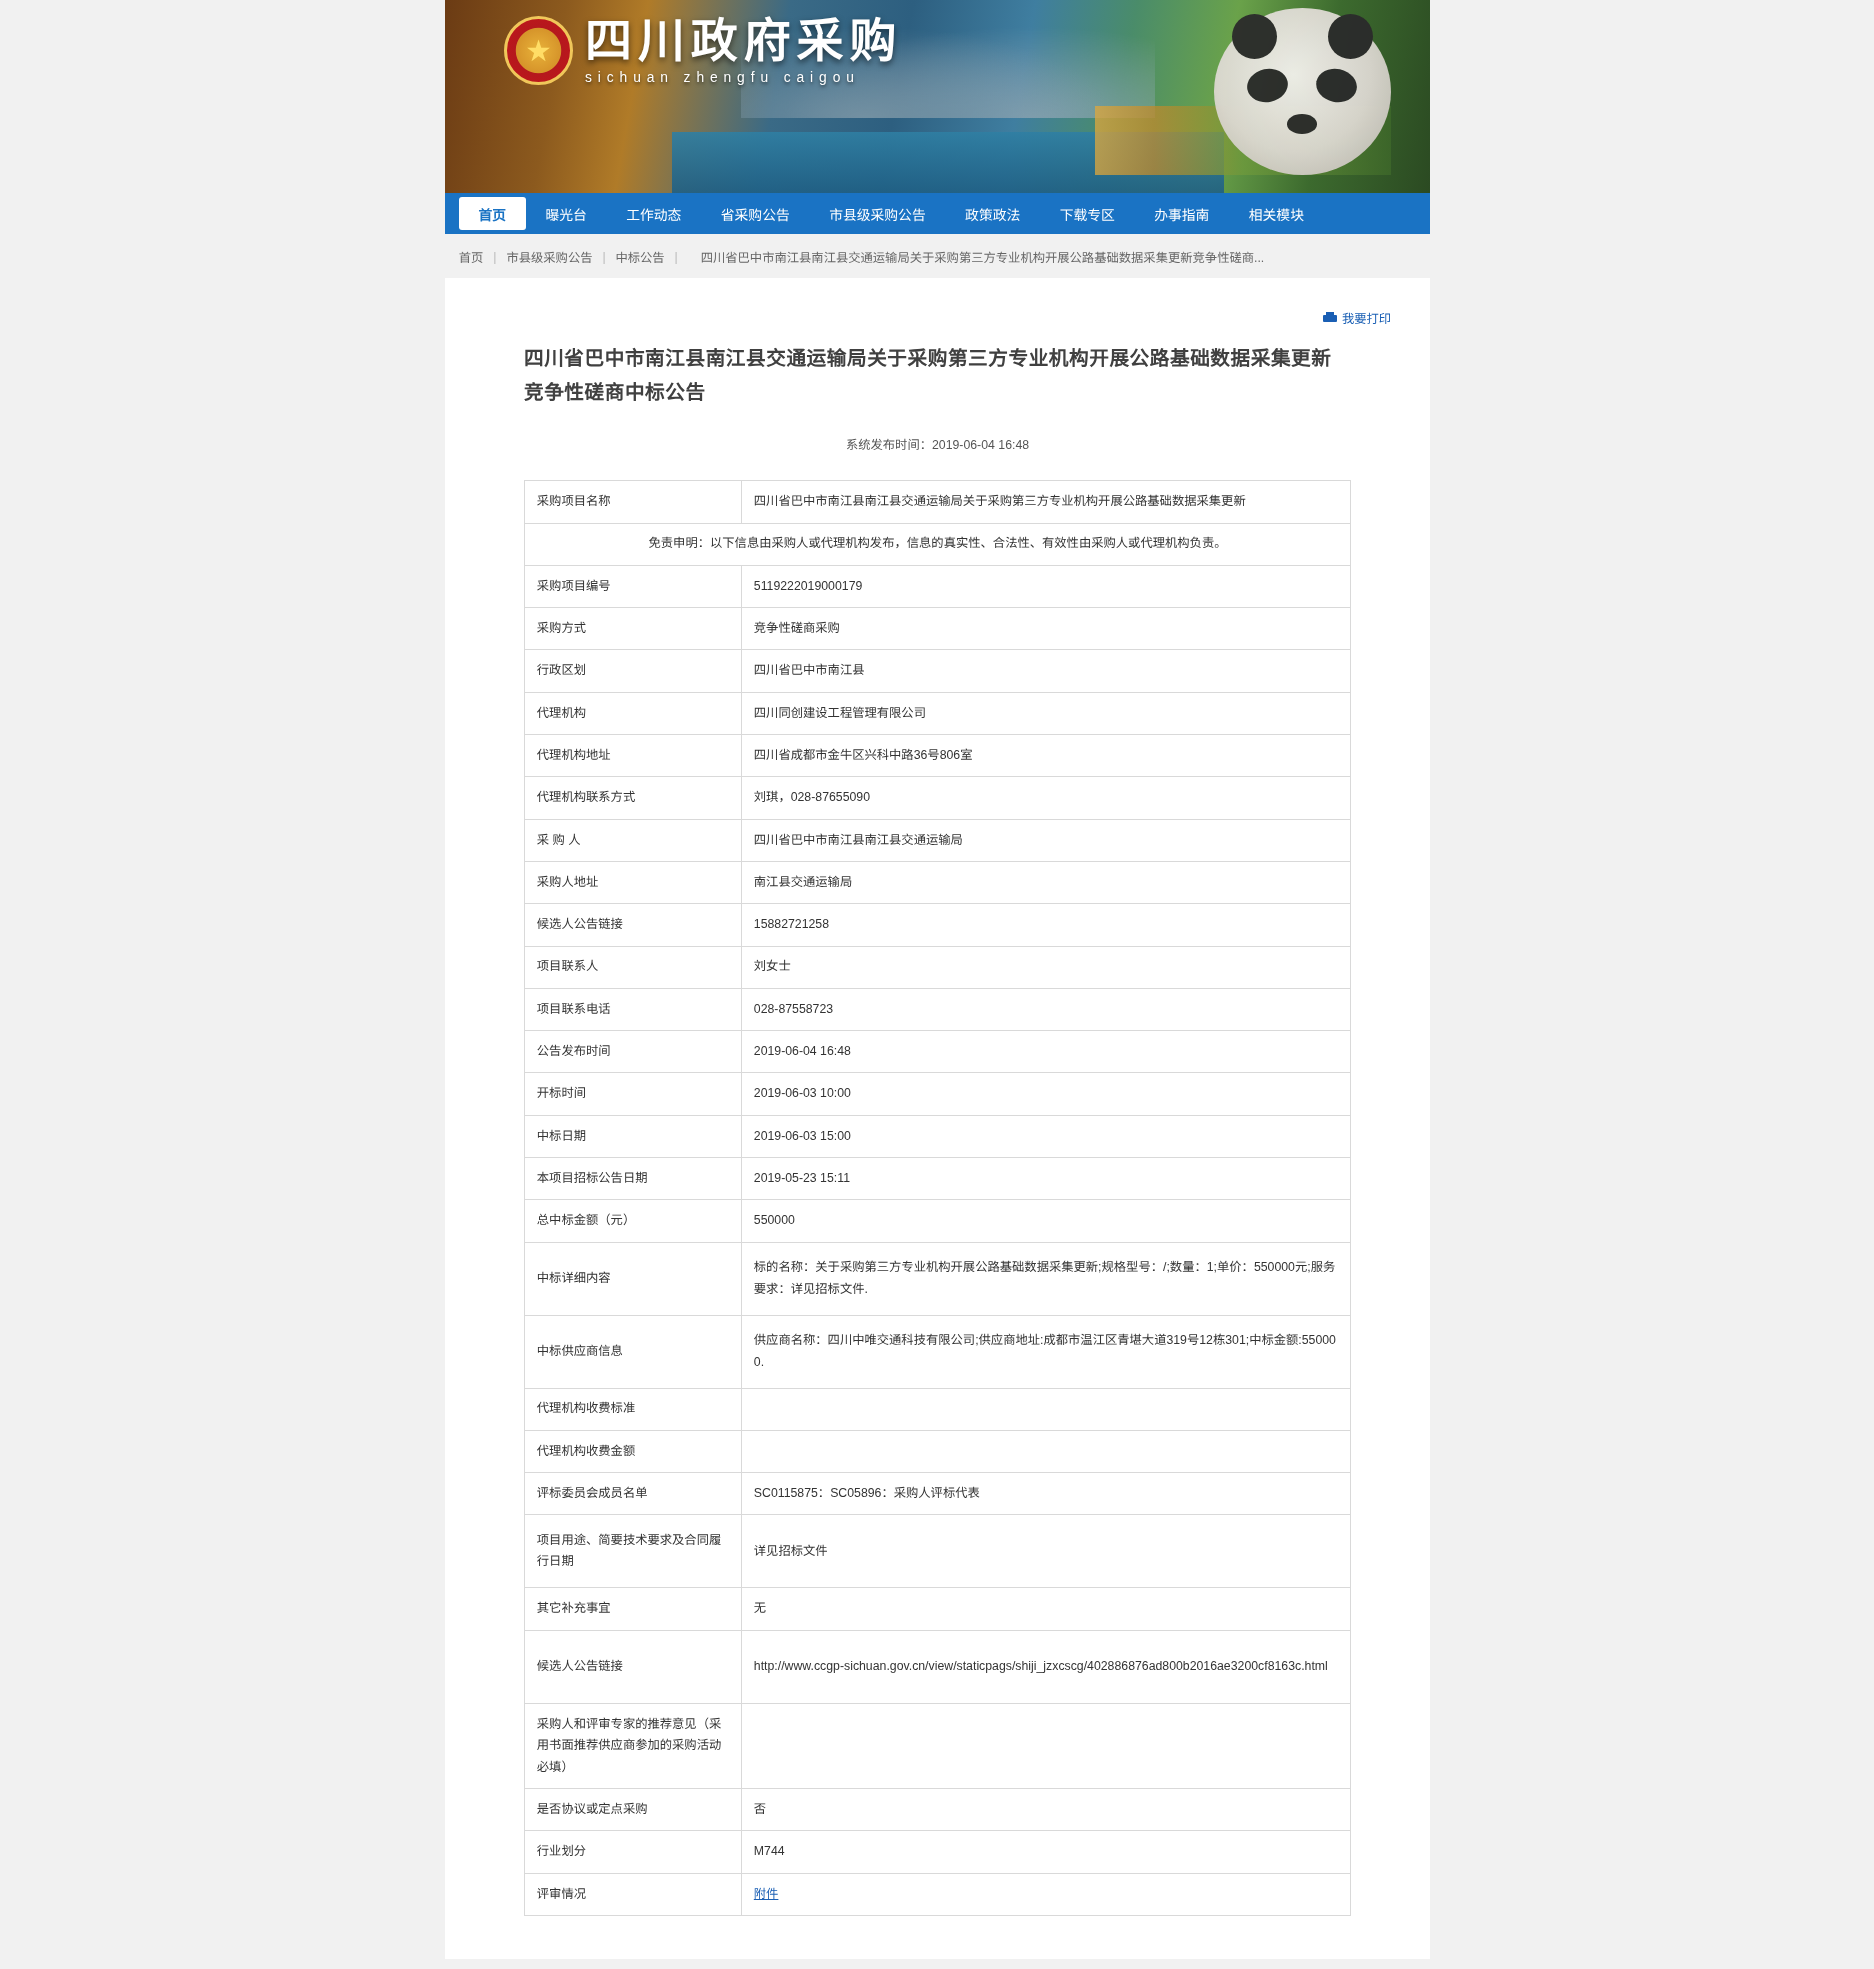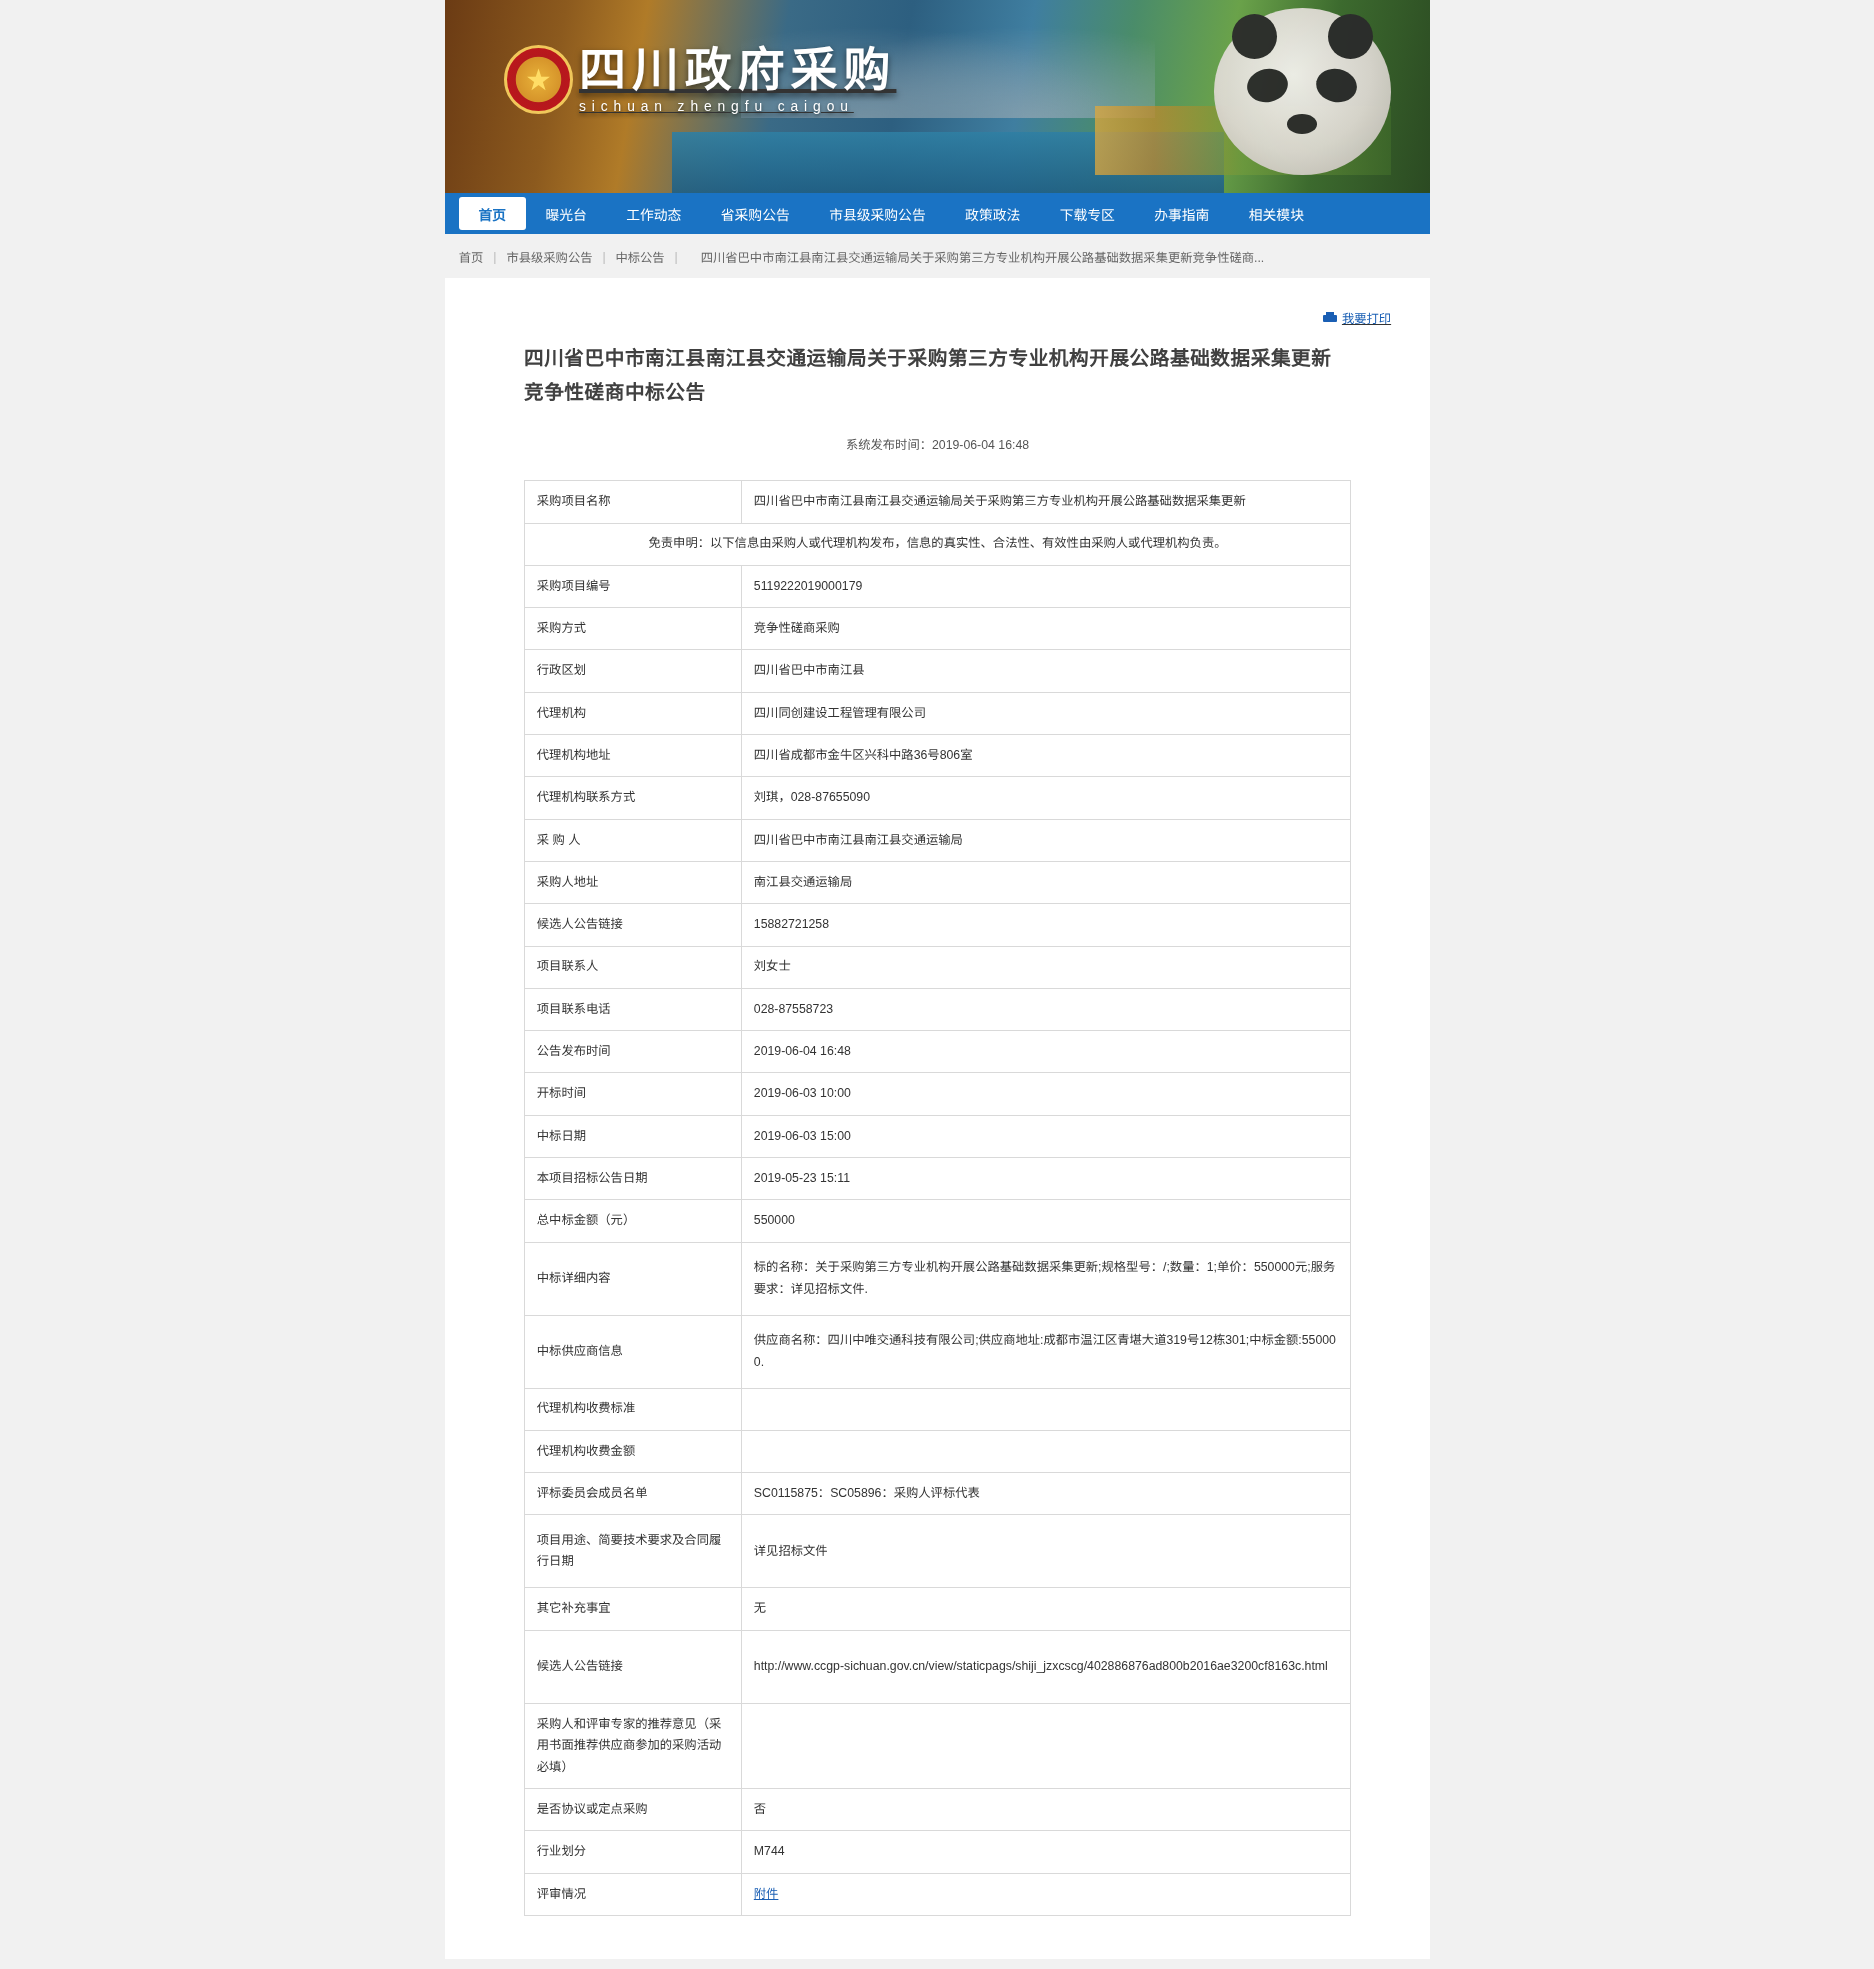--- a/index.html
+++ b/index.html
@@ -61,22 +61,22 @@
   .banner .panda-eyes span {
     position: absolute; width: 41px; height: 33px; border-radius: 50%;
     background: #2b2b2b; transform: rotate(-12deg);
   }
   .banner .panda-eyes span:nth-child(2) { right: 0; transform: rotate(12deg); }
   .banner .panda-nose {
     position: absolute; top: 106px; left: 73px; width: 29.6px; height: 19.7px;
     border-radius: 50%; background: #2b2b2b;
   }
   .banner-title-wrap {
-    position: absolute; left: 59px; top: 45px;
-    display: flex; align-items: center; gap: 6px; text-decoration: underline;
+    position: absolute; left: 59px; top: 16px;
+    display: flex; align-items: center; gap: 12px;
   }
   .emblem {
     width: 69px; height: 69px; border-radius: 50%;
     background: radial-gradient(circle at 50% 50%, #e8b23a 0%, #d6942a 50%, #b5181d 52%, #c2161b 100%);
     border: 3px solid #f0c75a;
     position: relative;
   }
   .emblem:after {
     content: "★"; position: absolute; left: 0; right: 0; top: 50%;
     transform: translateY(-50%); text-align: center;
@@ -125,21 +125,21 @@
   .crumb-last { color: #666; padding-left: 13px; }
   
   .card {
     width: 985px; margin: 0 auto 29.6px auto;
     background: #fff;
     padding: 25.6px 35px 43px 35px;
     min-height: 1478px;
   }
   .print-row {
     display: flex; justify-content: flex-end;
-    padding-right: 3.9px; padding-top: 5.9px; text-decoration: underline;
+    padding-right: 3.9px; padding-top: 5.9px;
   }
   .print-btn {
     display: inline-flex; align-items: center; gap: 4.9px;
     color: #1a5fb4; font-size: 12.3px; cursor: pointer;
   }
   .printer-ico {
     width: 13.8px; height: 11.8px; position: relative; display: inline-block;
   }
   .printer-ico i {
     position: absolute; left: 0; top: 3px; width: 13.8px; height: 6.9px;

